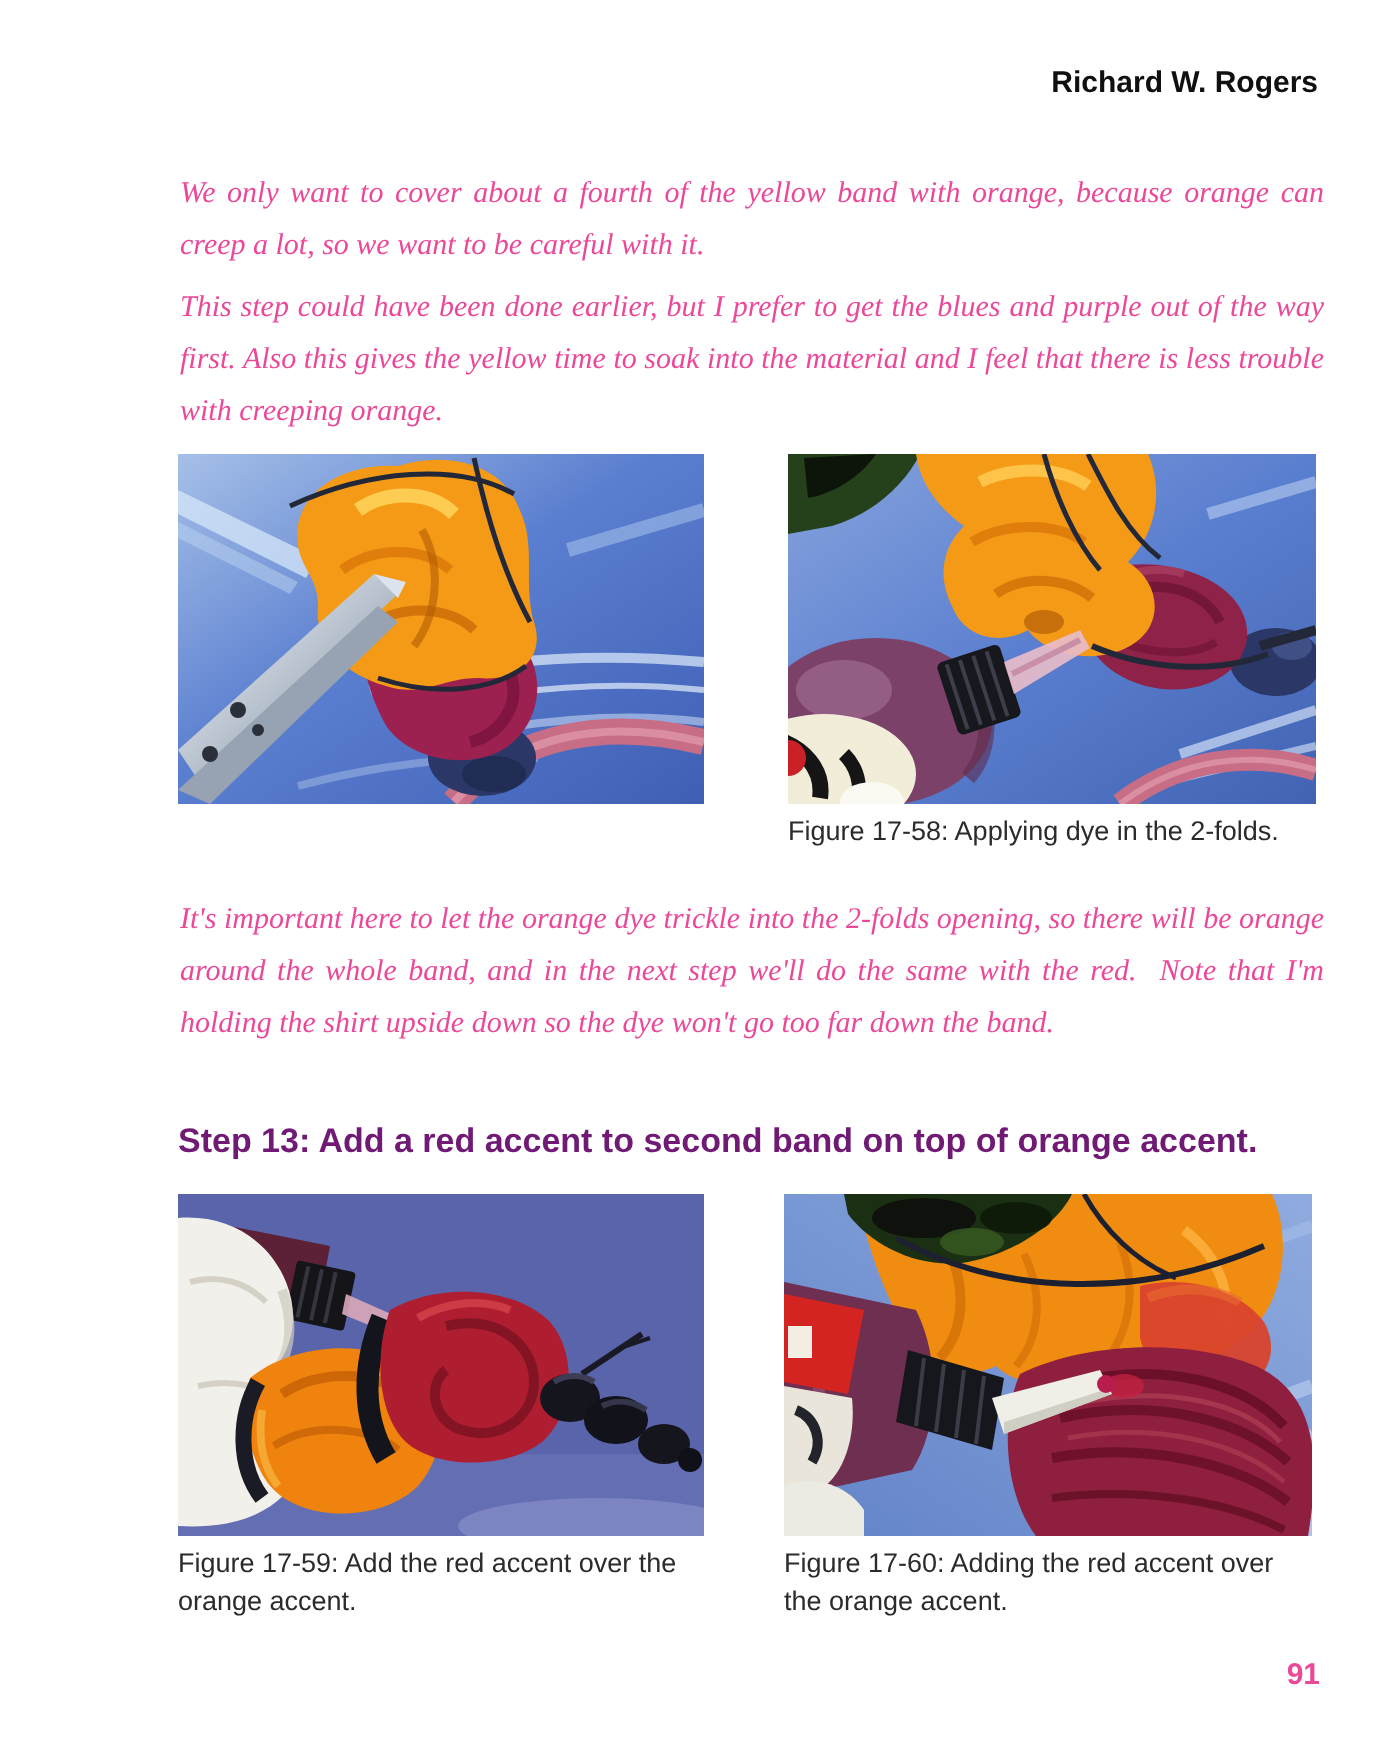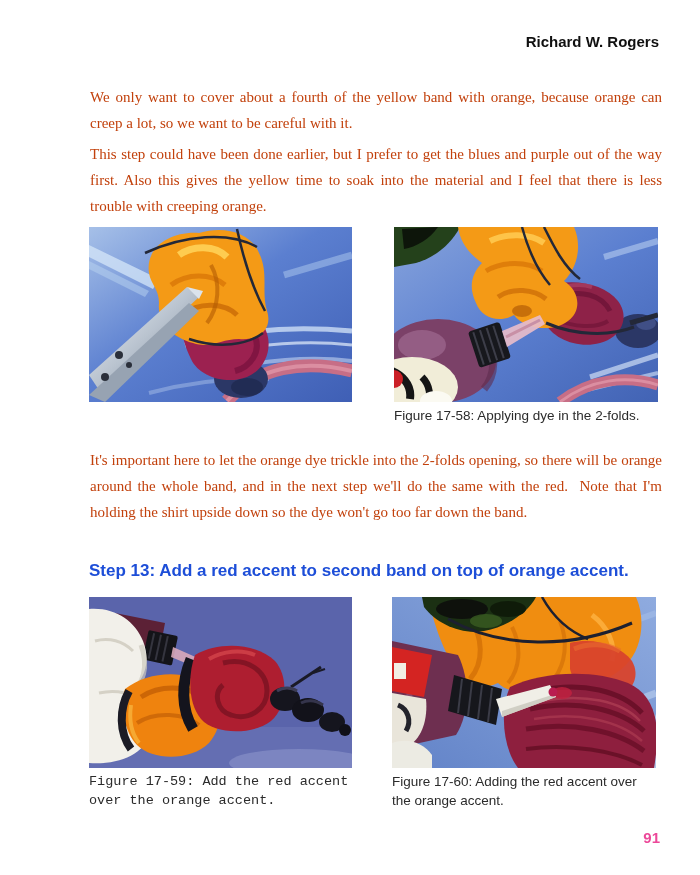--- a/index.html
+++ b/index.html
@@ -7,34 +7,34 @@
     position:relative; width:700px; height:875px; background:#ffffff;
     font-family:"Liberation Sans", sans-serif; overflow:hidden;
   }
   .author {
     position:absolute; top:33px; right:41px;
     font-weight:bold; font-size:15px; color:#101010;text-align:right;
   }
   .para {
     position:absolute; left:90px; width:572px;
     font-family:"Liberation Serif", serif;
-    font-size:15px; line-height:26px; color:#c2410c;
-    text-align:justify; white-space:pre-wrap;
+    font-size:15px; line-height:26px; color:#ec4899;
+    text-align:justify; white-space:pre-wrap;font-style:italic;
   }
   .p1 { top:84px; }
   .p2 { top:141px; }
   .p3 { top:447px; }
   .step-heading {
     position:absolute; left:89px; top:561px; width:580px;
-    font-weight:bold; font-size:17px; color:#1d4ed8;
+    font-weight:bold; font-size:17px; color:#701a75;
   }
   .fig { position:absolute; }
   .fig1 { left:89px;  top:227px; width:263px; }
   .fig2 { left:394px; top:227px; width:264px; }
-  .fig3 { left:89px;  top:597px; width:263px;font-family:Liberation Mono, monospace; }
+  .fig3 { left:89px;  top:597px; width:263px; }
   .fig4 { left:392px; top:597px; width:264px; }
   .fig svg { display:block; }
   .caption {
     margin-top:4px; font-size:13.5px; line-height:19px; color:#2b2b2b;
   }
   .page-number {
     position:absolute; top:829px; right:40px;
     font-weight:bold; font-size:15px; color:#ec4899;
   }
 </style>

